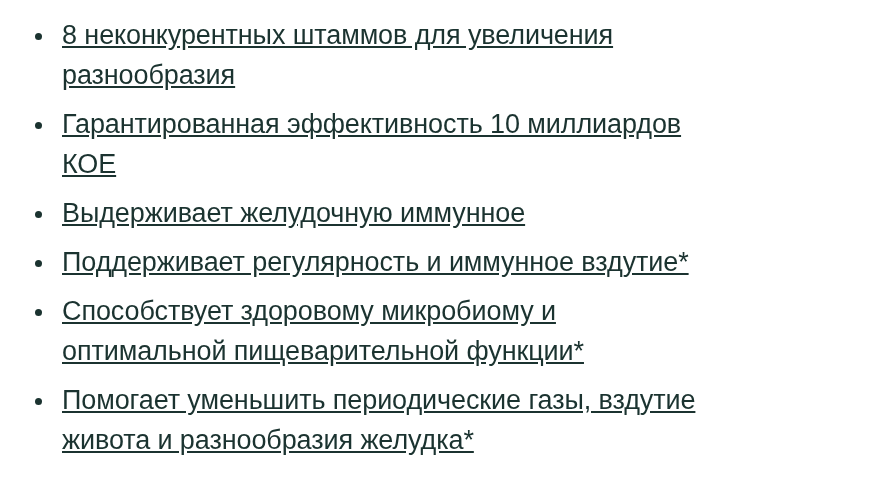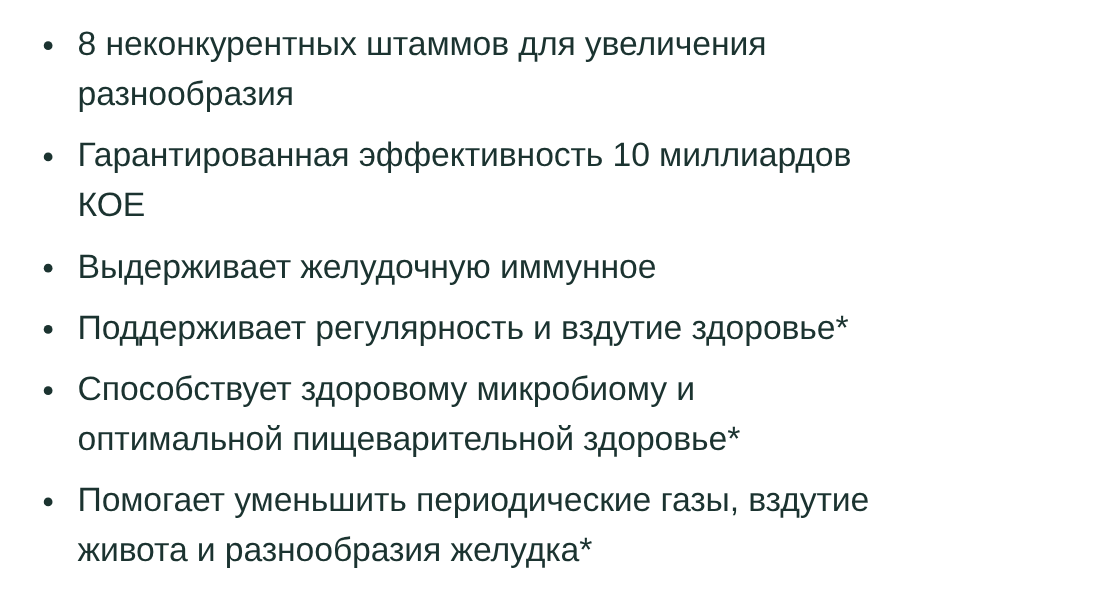--- a/index.html
+++ b/index.html
@@ -13,20 +13,21 @@
     font-family: "Liberation Sans", sans-serif;
     color: #1b3330;
     overflow: hidden;
   }
   .benefits-panel {
     box-sizing: border-box;
     width: 720px;
     height: 487px;
     padding: 16px 10px 10px 22px;
     background: #ffffff;
+    text-decoration: underline;
   }
   ul.benefits-list {
     list-style: none;
     margin: 0;
     padding: 0;
   }
   ul.benefits-list > li {
     position: relative;
     padding-left: 40px;
     margin: 0 0 9px 0;
@@ -64,24 +65,24 @@
     <li>
       <span class="bullet-dot"></span>
       <span class="item-text">Гарантированная эффективность 10 миллиардов КОЕ</span>
     </li>
     <li>
       <span class="bullet-dot"></span>
       <span class="item-text">Выдерживает желудочную иммунное</span>
     </li>
     <li>
       <span class="bullet-dot"></span>
-      <span class="item-text">Поддерживает регулярность и вздутие здоровье*</span>
+      <span class="item-text">Поддерживает регулярность и иммунное вздутие*</span>
     </li>
     <li>
       <span class="bullet-dot"></span>
-      <span class="item-text">Способствует здоровому микробиому и оптимальной пищеварительной здоровье*</span>
+      <span class="item-text">Способствует здоровому микробиому и оптимальной пищеварительной функции*</span>
     </li>
     <li>
       <span class="bullet-dot"></span>
       <span class="item-text">Помогает уменьшить периодические газы, вздутие живота и разнообразия желудка*</span>
     </li>
   </ul>
 </div>
 
 </body></html>

